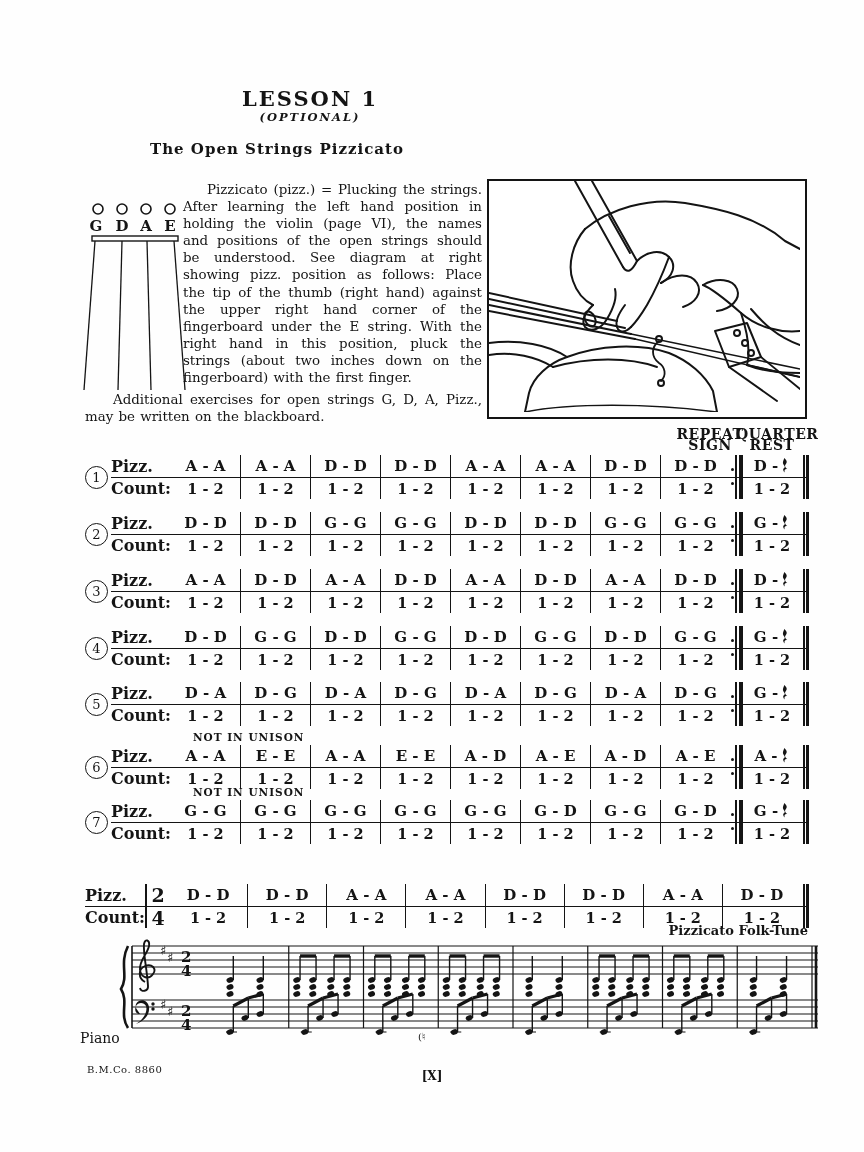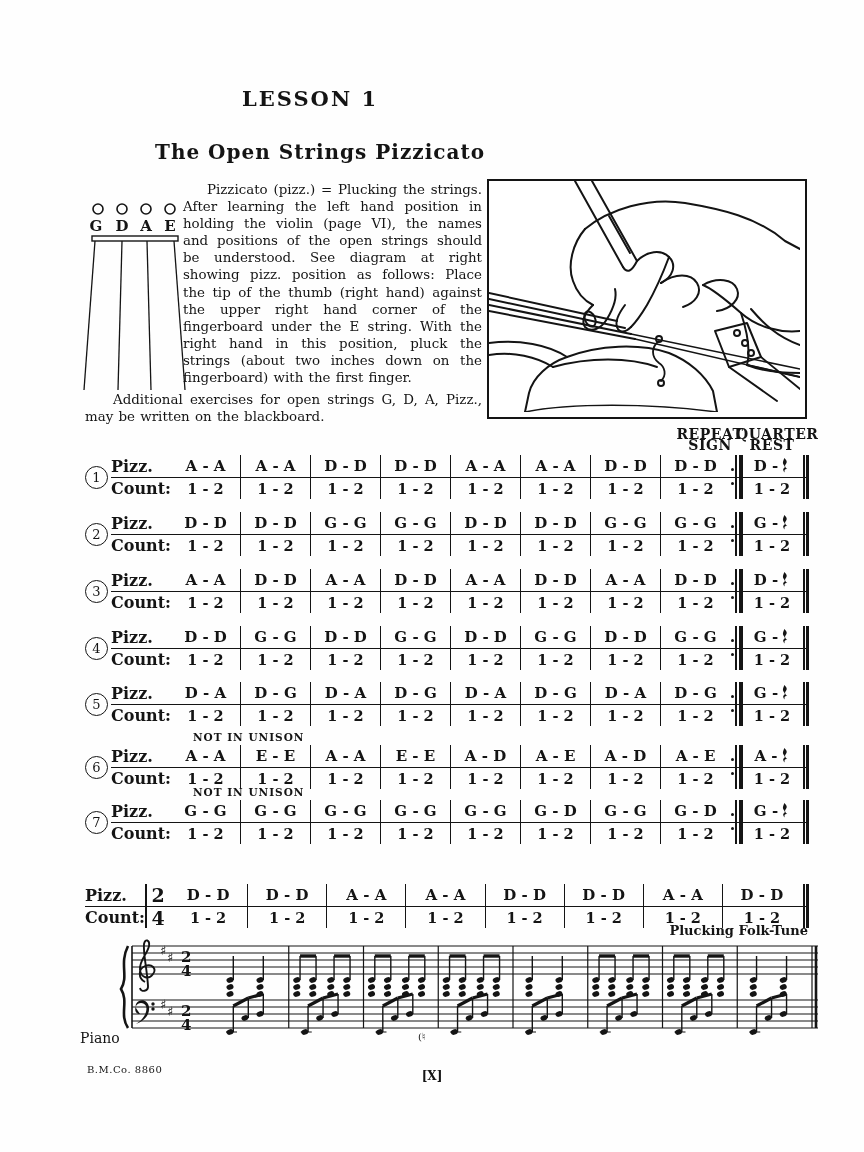--- a/index.html
+++ b/index.html
@@ -2,21 +2,21 @@
 <html><head>
 <meta charset="utf-8">
 <style>
   html,body{margin:0;padding:0;background:#e8e8e8;}
   .page{position:relative;width:864px;height:1152px;background:#fefefe;color:#141414;
         font-family:"DejaVu Serif", serif;overflow:hidden;}
   .abs{position:absolute;}
   
   .lesson-title{left:0;top:86px;width:620px;text-align:center;font-size:21px;font-weight:bold;letter-spacing:2px;}
   .lesson-optional{left:0;top:110px;width:620px;text-align:center;font-size:11.5px;font-weight:bold;font-style:italic;letter-spacing:2px;}
-  .main-title{left:150px;top:140px;width:340px;text-align:center;font-size:20px;font-weight:600;letter-spacing:1px;}
+  .main-title{left:150px;top:140px;width:340px;font-size:15px;font-weight:600;letter-spacing:1px;}
   
   .para1{left:183px;top:181px;width:299px;font-size:13.4px;line-height:17.1px;text-align:justify;text-indent:24px;word-spacing:1px;}
   .para2{left:85px;top:391px;width:397px;font-size:13.4px;line-height:17.1px;text-align:justify;text-indent:28px;word-spacing:1px;}
   
   .illu-box{left:487px;top:179px;width:316px;height:236px;border:2.5px solid #141414;background:#fff;}
   
   .mini-label{font-size:14px;font-weight:bold;line-height:11px;text-align:center;letter-spacing:0.5px;font-family:"DejaVu Serif",serif;}
   
   .ex-area{left:85px;top:0;width:724px;height:1152px;pointer-events:none;}
   .ex-block{position:absolute;left:0;width:724px;}
@@ -54,20 +54,21 @@
   .footer-plate{left:87px;top:1064px;font-size:10px;letter-spacing:0.5px;}
   .footer-page{left:0;top:1069px;width:864px;text-align:center;font-size:12px;font-weight:bold;}
   svg text{font-family:"DejaVu Serif",serif;}
 </style>
 </head>
 <body>
 
 <div class="page">
 
   <div class="abs lesson-title">LESSON 1</div>
+  <div class="abs lesson-optional">(OPTIONAL)</div>
   <div class="abs main-title">The Open Strings Pizzicato</div>
 
   <svg class="abs" style="left:80px;top:196px;" width="112" height="198" viewBox="0 0 112 198">
     <g stroke="#141414" fill="none" stroke-width="1.6">
       <circle cx="18" cy="13" r="5"></circle>
         <circle cx="42" cy="13" r="5"></circle>
         <circle cx="66" cy="13" r="5"></circle>
         <circle cx="90" cy="13" r="5"></circle>
       <rect x="12" y="40" width="86" height="5" stroke-width="1.4"></rect>
       <line x1="15" y1="45" x2="4" y2="194" stroke-width="1.3"></line>
@@ -677,21 +678,21 @@
           </div>
           <div class="col end-col">
             <div class="row-top"></div>
             <div class="row-bot"></div>
             <div class="end-thin"></div>
             <div class="end-thick"></div>
           </div>
         </div>
       </div>
     </div>
-  <div class="abs attribution">Plucking Folk-Tune</div>
+  <div class="abs attribution">Pizzicato Folk-Tune</div>
 
   <div class="abs piano-label">Piano</div>
   <svg class="abs" id="piano-svg" style="left:118px;top:936px;" width="710" height="106" viewBox="0 0 710 106">
       <line x1="14" y1="10" x2="700" y2="10" stroke="#141414" stroke-width="1"></line>
       <line x1="14" y1="64" x2="700" y2="64" stroke="#141414" stroke-width="1"></line>
       <line x1="14" y1="17" x2="700" y2="17" stroke="#141414" stroke-width="1"></line>
       <line x1="14" y1="71" x2="700" y2="71" stroke="#141414" stroke-width="1"></line>
       <line x1="14" y1="24" x2="700" y2="24" stroke="#141414" stroke-width="1"></line>
       <line x1="14" y1="78" x2="700" y2="78" stroke="#141414" stroke-width="1"></line>
       <line x1="14" y1="31" x2="700" y2="31" stroke="#141414" stroke-width="1"></line>

